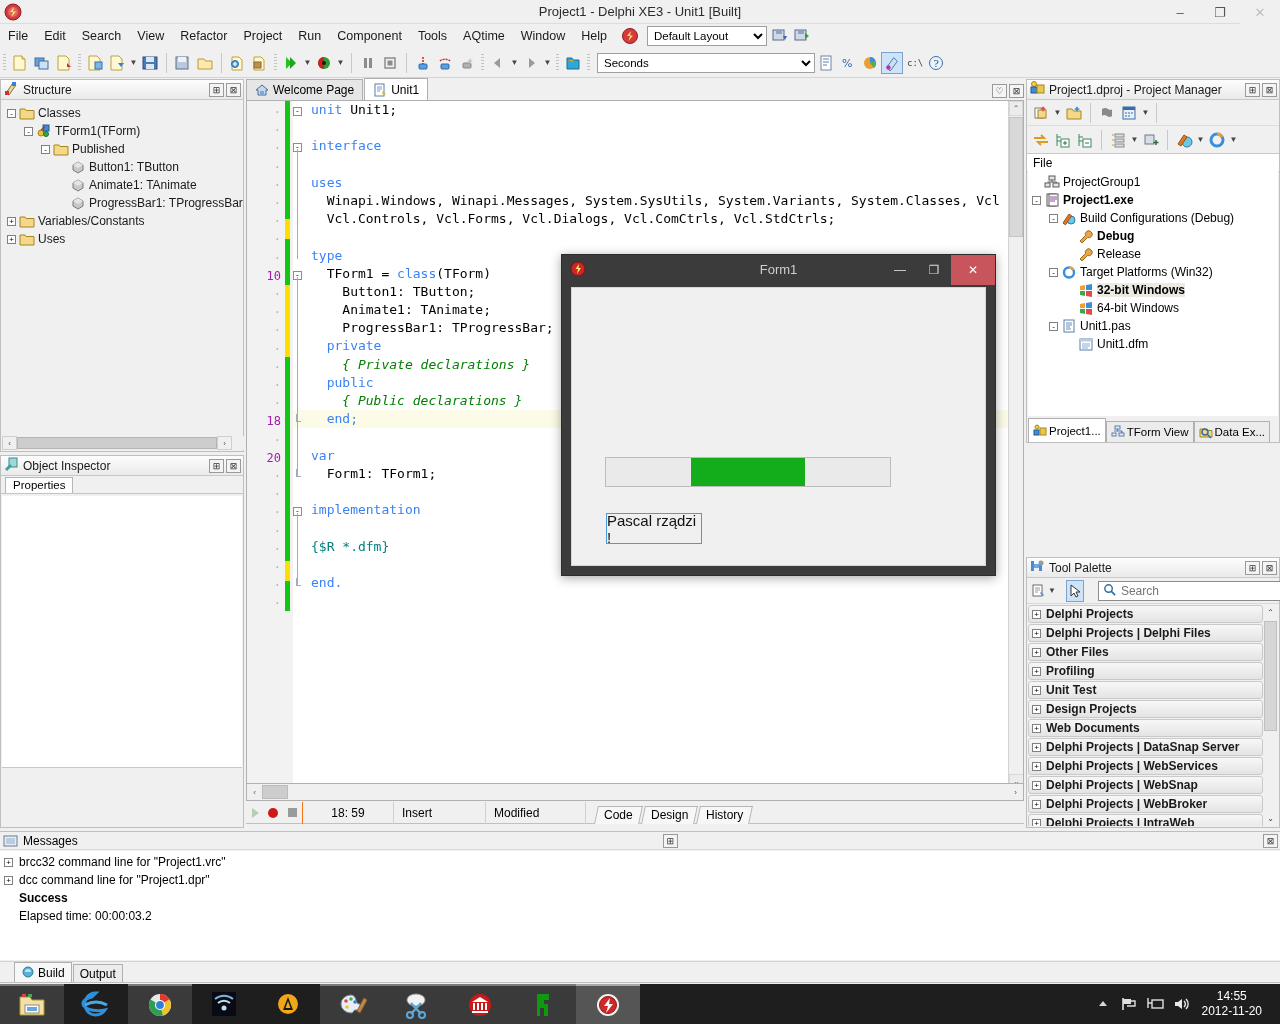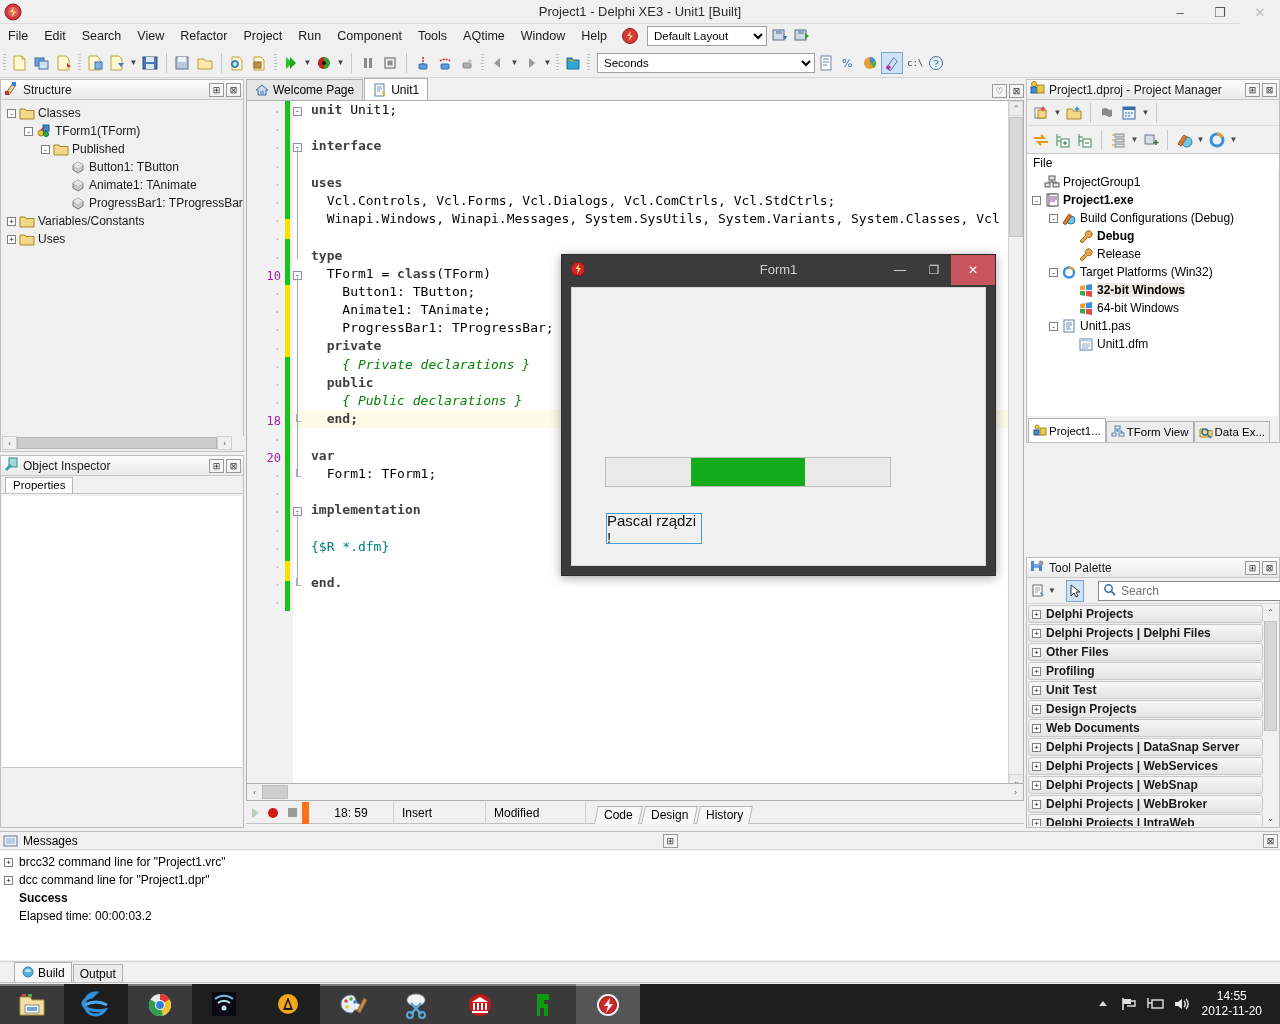--- a/index.html
+++ b/index.html
@@ -133,21 +133,21 @@
   }
   .ed-gutter { position: absolute; left: 0; top: 0; width: 46px; height: 100%;
     background: #f2f2f2; }
   .ed-code { position: absolute; left: 46px; top: 0; right: 0; bottom: 0;
     font-family: "DejaVu Sans Mono", monospace; font-size: 13px; }
   .cline { height: 18.2px; line-height: 18.2px; white-space: pre; }
   .ln { position: absolute; left: 0; width: 34px; text-align: right;
     font-family: "DejaVu Sans Mono", monospace; font-size: 12px; color: #a21caf;
     height: 18.2px; line-height: 18.2px; }
   .ln.dash { color: #b5b5b5; }
-  .kw { color: #404040; font-weight: bold; }
+  .kw { color: #3b82f6; font-weight: normal; }
   .cm { color: #008000; font-style: italic; }
   .dir { color: #008080; }
   .pl { color: #000000; }
   .hl-line { background: #fbfbe8; }
   .fold {
     position: absolute; width: 9px; height: 9px; border: 1px solid #8c8ca0;
     background: #fff; font-size: 8px; line-height: 7px; text-align: center;
     color: #333; font-family: "DejaVu Sans Mono", monospace;
   }
   .vline { position: absolute; width: 1px; background: #a9a9bd; }
@@ -684,22 +684,22 @@
         <div style="position: absolute; left: 38px; width: 5px; top: 256px; height: 204px; background: rgb(19, 198, 19);"></div>
         <div style="position: absolute; left: 38px; width: 5px; top: 460px; height: 20px; background: rgb(255, 223, 0);"></div>
         <div style="position: absolute; left: 38px; width: 5px; top: 480px; height: 30px; background: rgb(19, 198, 19);"></div>
       </div>
     <div class="ed-code" id="ed-code">
         <div class="cline" style="padding-left: 18px;"><span class="kw">unit </span><span class="pl">Unit1;</span></div>
         <div class="cline" style="padding-left: 18px;"></div>
         <div class="cline" style="padding-left: 18px;"><span class="kw">interface</span></div>
         <div class="cline" style="padding-left: 18px;"></div>
         <div class="cline" style="padding-left: 18px;"><span class="kw">uses</span></div>
+        <div class="cline" style="padding-left: 18px;"><span class="pl">  Winapi.Windows, Winapi.Messages, System.SysUtils, System.Variants, System.Classes, Vcl</span></div>
         <div class="cline" style="padding-left: 18px;"><span class="pl">  Vcl.Controls, Vcl.Forms, Vcl.Dialogs, Vcl.ComCtrls, Vcl.StdCtrls;</span></div>
-        <div class="cline" style="padding-left: 18px;"><span class="pl">  Winapi.Windows, Winapi.Messages, System.SysUtils, System.Variants, System.Classes, Vcl</span></div>
         <div class="cline" style="padding-left: 18px;"></div>
         <div class="cline" style="padding-left: 18px;"><span class="kw">type</span></div>
         <div class="cline" style="padding-left: 18px;"><span class="pl">  TForm1 = </span><span class="kw">class</span><span class="pl">(TForm)</span></div>
         <div class="cline" style="padding-left: 18px;"><span class="pl">    Button1: TButton;</span></div>
         <div class="cline" style="padding-left: 18px;"><span class="pl">    Animate1: TAnimate;</span></div>
         <div class="cline" style="padding-left: 18px;"><span class="pl">    ProgressBar1: TProgressBar;</span></div>
         <div class="cline" style="padding-left: 18px;"><span class="kw">  private</span></div>
         <div class="cline" style="padding-left: 18px;"><span class="cm">    { Private declarations }</span></div>
         <div class="cline" style="padding-left: 18px;"><span class="kw">  public</span></div>
         <div class="cline" style="padding-left: 18px;"><span class="cm">    { Public declarations }</span></div>
@@ -747,21 +747,21 @@
     <span style="width:18px;display:flex;justify-content:center;">
       <svg width="12" height="12" viewBox="0 0 12 12">
           <circle cx="6" cy="6" r="5" fill="#d01818"></circle>
         </svg>
     </span>
     <span style="width:20px;display:flex;justify-content:center;">
       <svg width="11" height="11" viewBox="0 0 11 11">
           <rect x="1" y="1" width="9" height="9" fill="#9a9a9a"></rect>
         </svg>
     </span>
-    <span class="st-cell" style="border-left:7px solid #f97316;width:92px;justify-content:center;">18:  59</span>
+    <span class="st-cell" style="border-left:1px solid #f97316;width:92px;justify-content:center;">18:  59</span>
     <span class="st-cell" style="width:92px;">Insert</span>
     <span class="st-cell" style="width:100px;">Modified</span>
     <div class="code-tabs">
       <div class="ctab"><span>Code</span></div>
       <div class="ctab"><span>Design</span></div>
       <div class="ctab"><span>History</span></div>
     </div>
   </div>
 
   <div id="form1">

